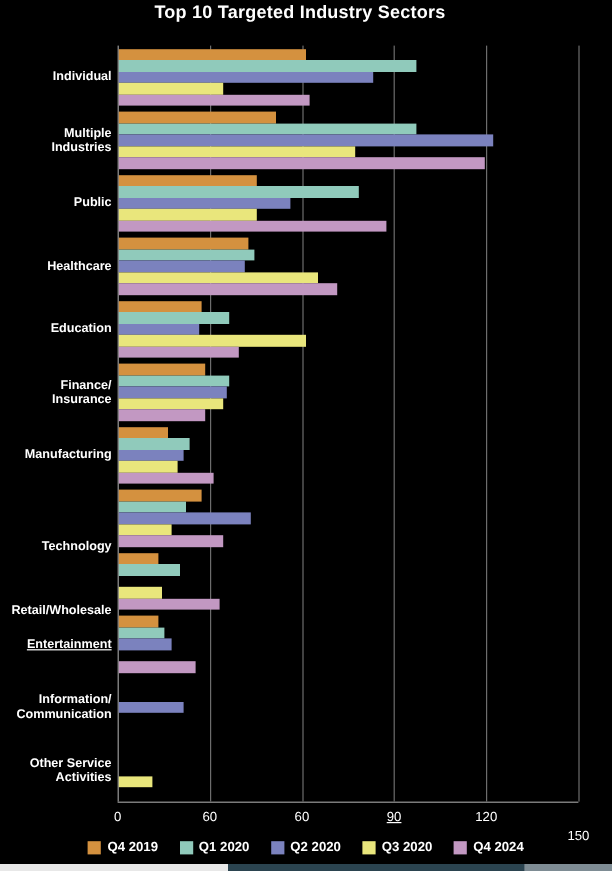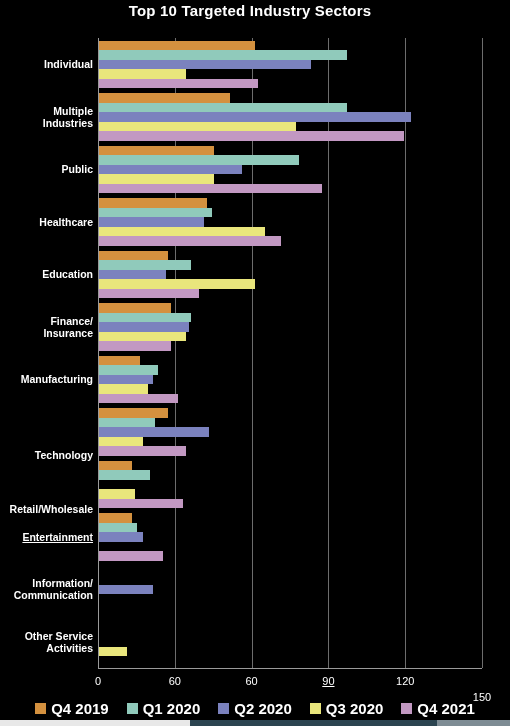--- a/index.html
+++ b/index.html
@@ -103,21 +103,21 @@
     display: flex;
     align-items: center;
     gap: 5px;
   }
   .legend-swatch {
     width: 11px;
     height: 11px;
     display: block;
   }
   .legend-text {
-    font-size: 15px;
+    font-size: 11px;
     font-weight: bold;
     color: #ffffff;
     white-space: nowrap;
   }
 
   .taskbar {
     position: absolute;
     left: 0;
     top: 720px;
     width: 510px;
@@ -226,21 +226,21 @@
       <div class="legend-item">
         <span class="legend-swatch" style="background: rgb(123, 130, 190);"></span>
         <span class="legend-text">Q2 2020</span>
       </div>
       <div class="legend-item">
         <span class="legend-swatch" style="background: rgb(233, 230, 124);"></span>
         <span class="legend-text">Q3 2020</span>
       </div>
       <div class="legend-item">
         <span class="legend-swatch" style="background: rgb(194, 152, 194);"></span>
-        <span class="legend-text">Q4 2021</span>
+        <span class="legend-text">Q4 2024</span>
       </div>
     </div>
 
   <div class="taskbar">
     <div class="taskbar-left"></div>
     <div class="taskbar-right"></div>
   </div>
 
 <div class="cat-label" style="top: 58.25px;">Individual</div>
     <div class="cat-label" style="top: 104.75px;">Multiple

